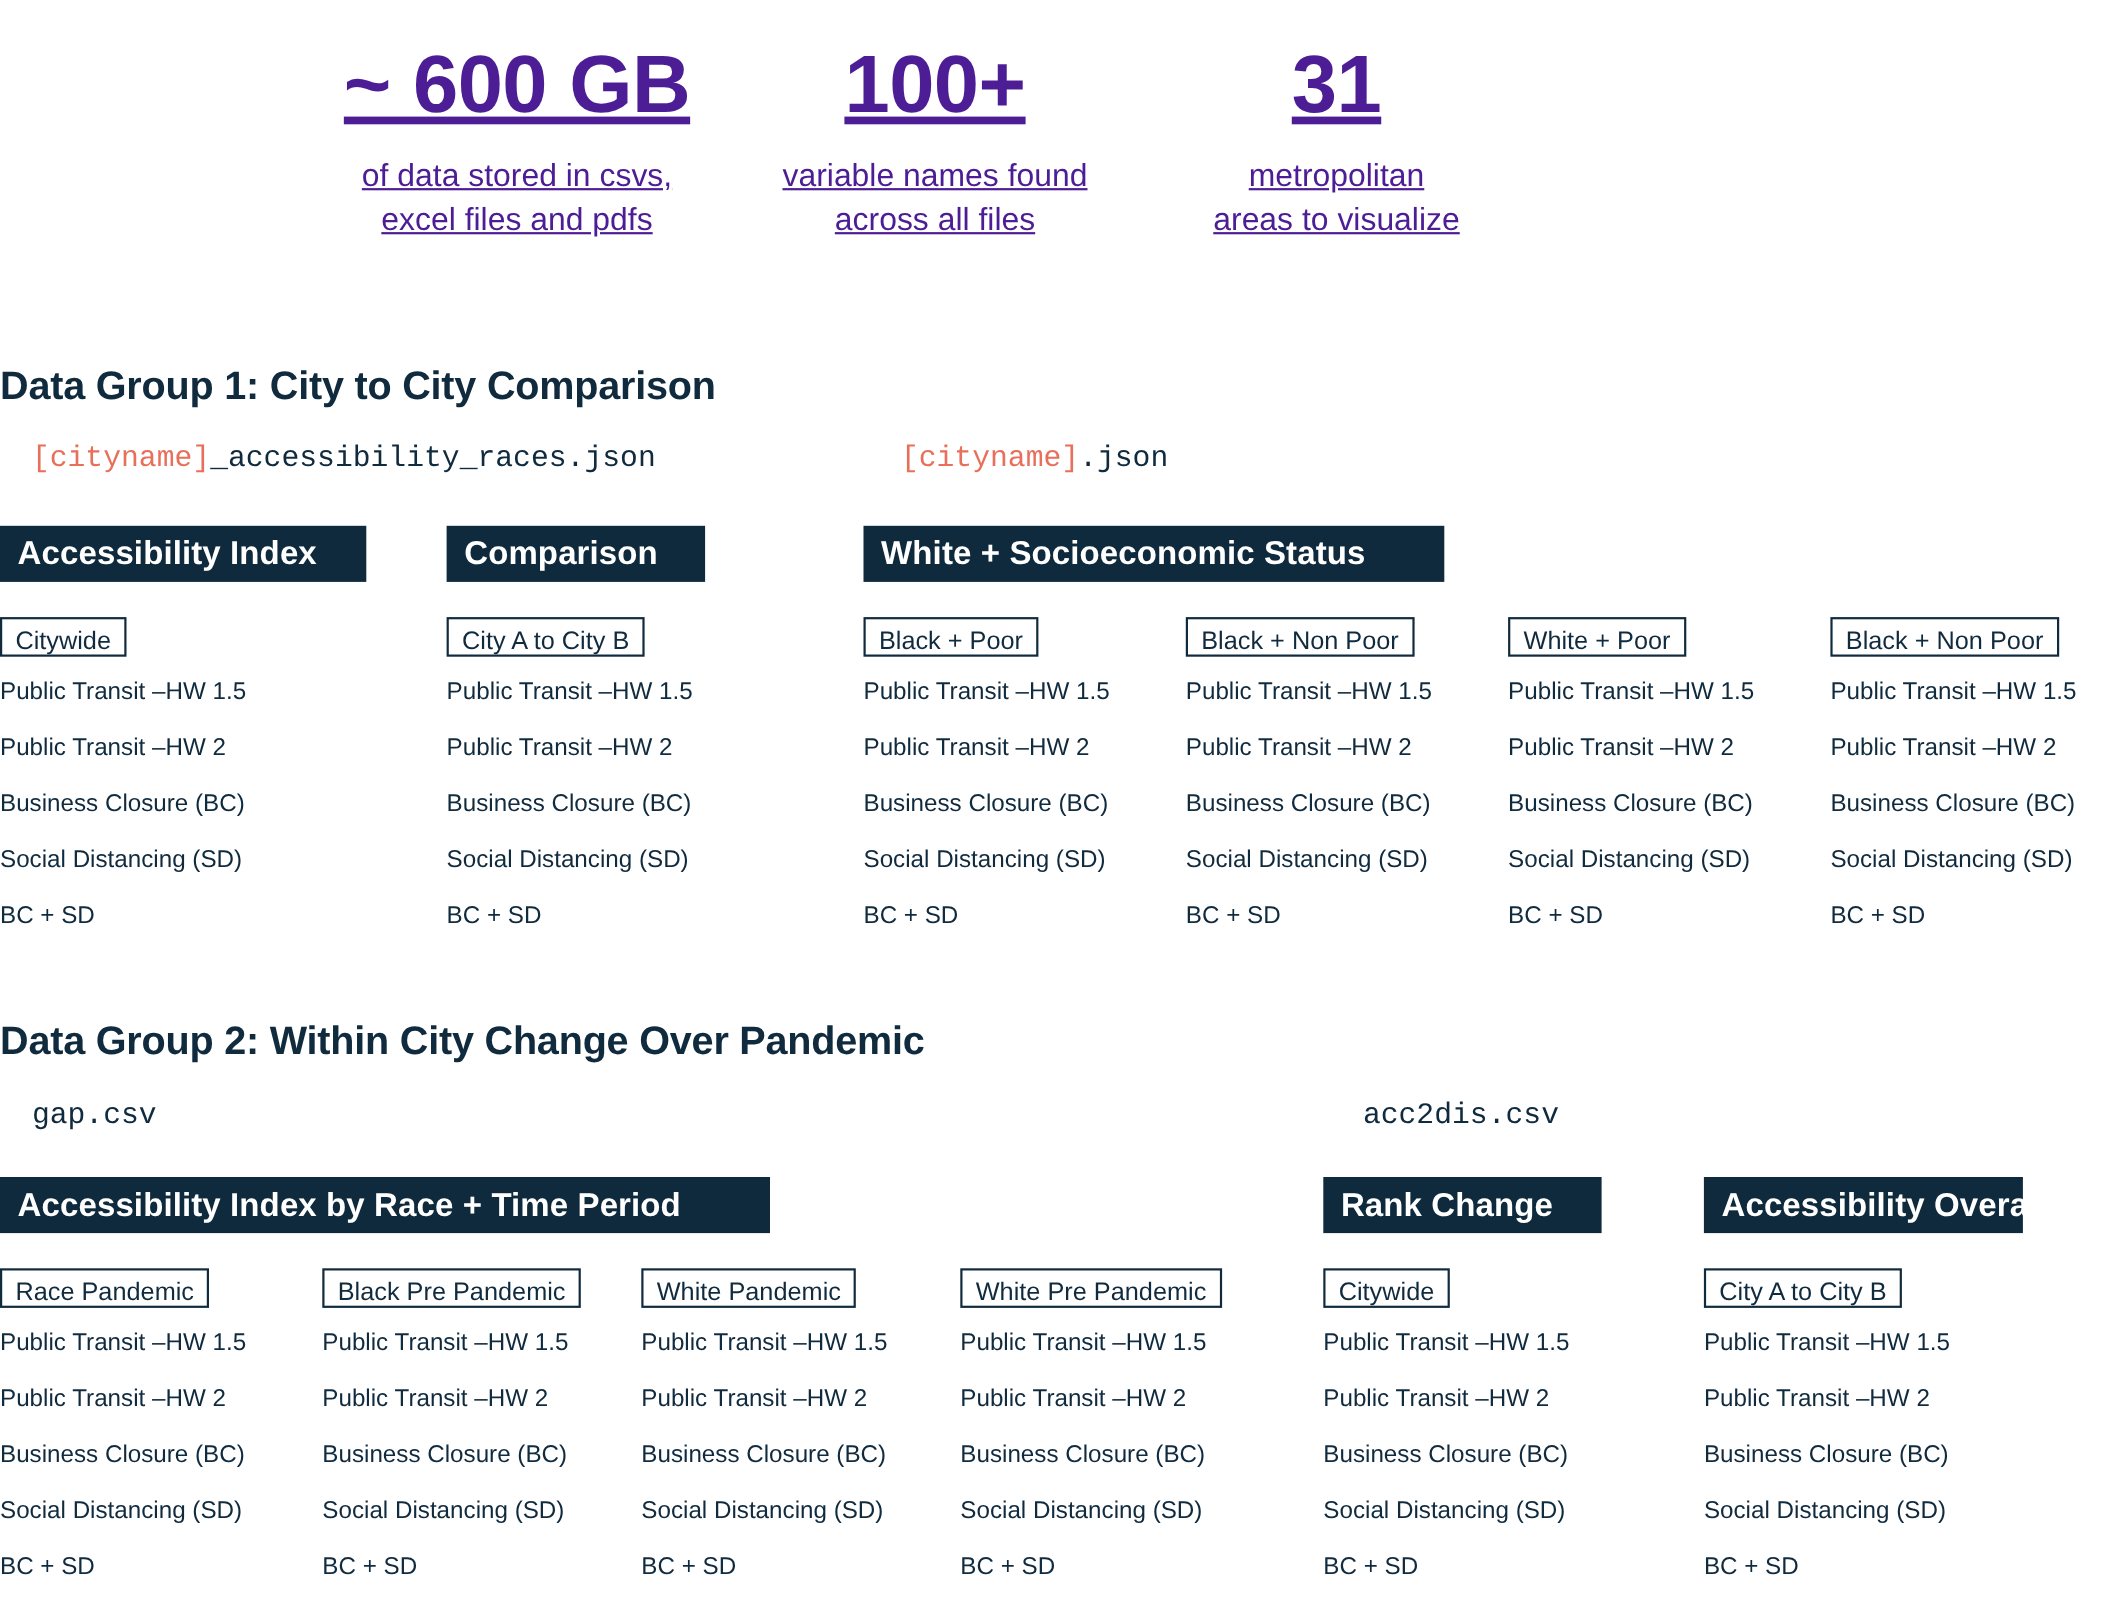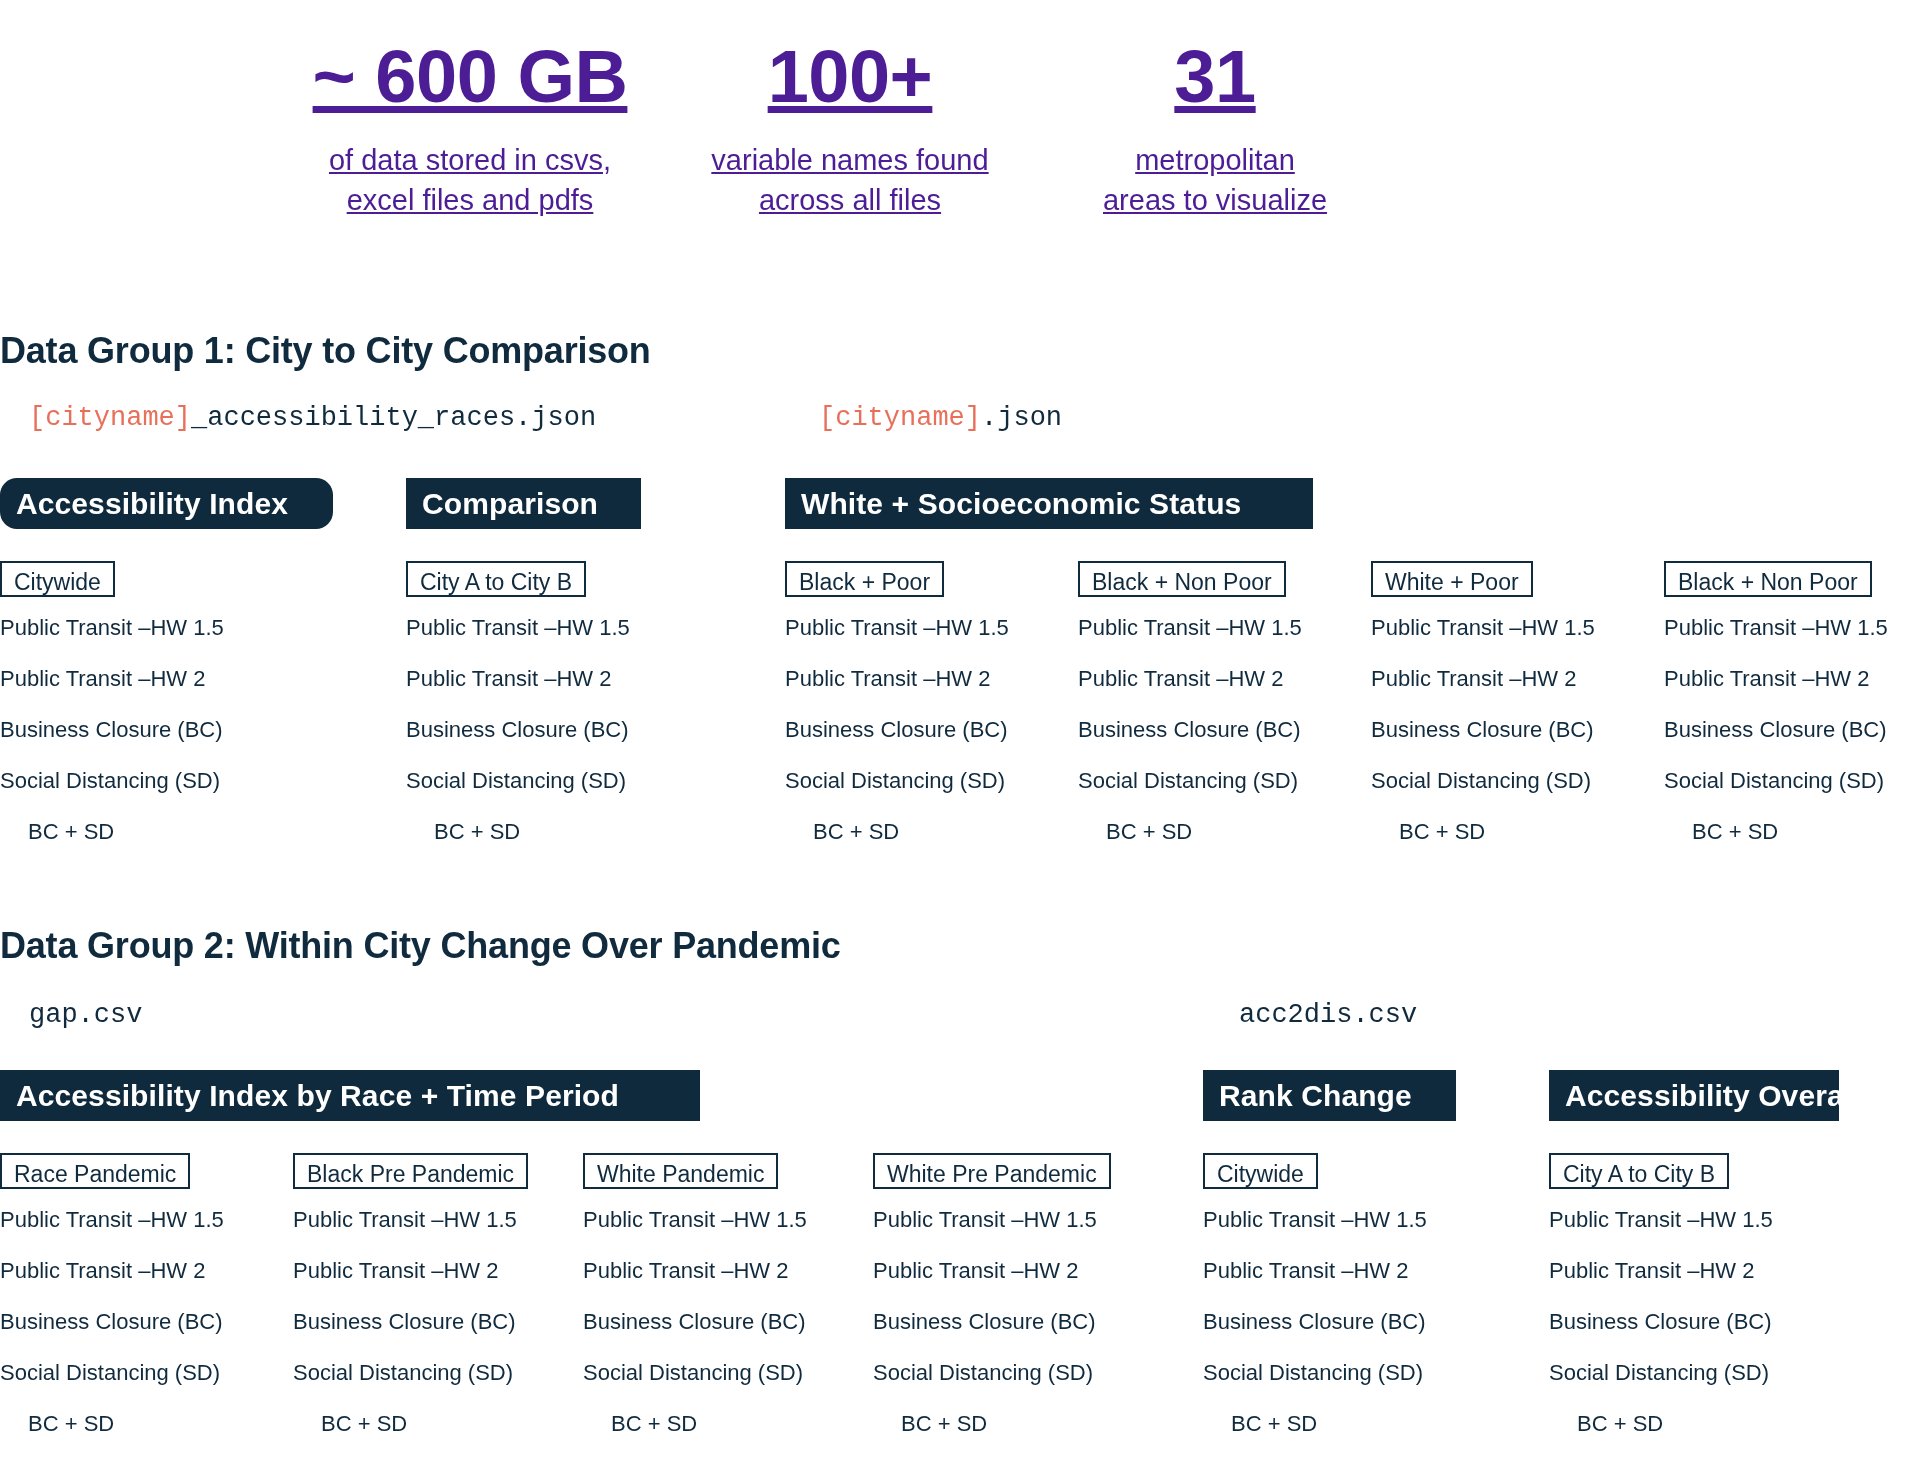--- a/index.html
+++ b/index.html
@@ -112,21 +112,21 @@
     margin-top: 20px;
   }
   .column-item {
     font-size: 22px;
     font-weight: 400;
     color: #102A3E;
     line-height: 1.0;
     margin-bottom: 29px;
     white-space: nowrap;
   }
-  .column-item:last-child { margin-bottom: 0; padding-left: 28px; }
+  .column-item:last-child { margin-bottom: 0; }
 </style>
 </head>
 <body>
 
 <div class="stats">
   <div class="stat" id="stat-0">
     <div class="stat-value">~ 600 GB</div>
     <div class="stat-caption">of data stored in csvs,
 excel files and pdfs</div>
   </div>
@@ -141,21 +141,21 @@
 areas to visualize</div>
   </div>
 </div>
 
 <div class="group-title" id="group1-title">Data Group 1: City to City Comparison</div>
 
 <div class="filename" id="file-0"><span class="placeholder">[cityname]</span><span>_accessibility_races.json</span></div>
 
 <div class="filename" id="file-1"><span class="placeholder">[cityname]</span><span>.json</span></div>
 
-<div class="section-header" style="left:0px; top:478px; width:333px;border-radius:17px;">Accessibility Index</div>
+<div class="section-header" style="left:0px; top:478px; width:333px;">Accessibility Index</div>
 <div class="section-header" style="left:406px; top:478px; width:235px;">Comparison</div>
 <div class="section-header" style="left:785px; top:478px; width:528px;">White + Socioeconomic Status</div>
 
 <div class="column" style="left:0px; top:561px;">
   <div class="column-chip">Citywide</div>
   <div class="column-items">
     <div class="column-item">Public Transit –HW 1.5</div>
     <div class="column-item">Public Transit –HW 2</div>
     <div class="column-item">Business Closure (BC)</div>
     <div class="column-item">Social Distancing (SD)</div>

